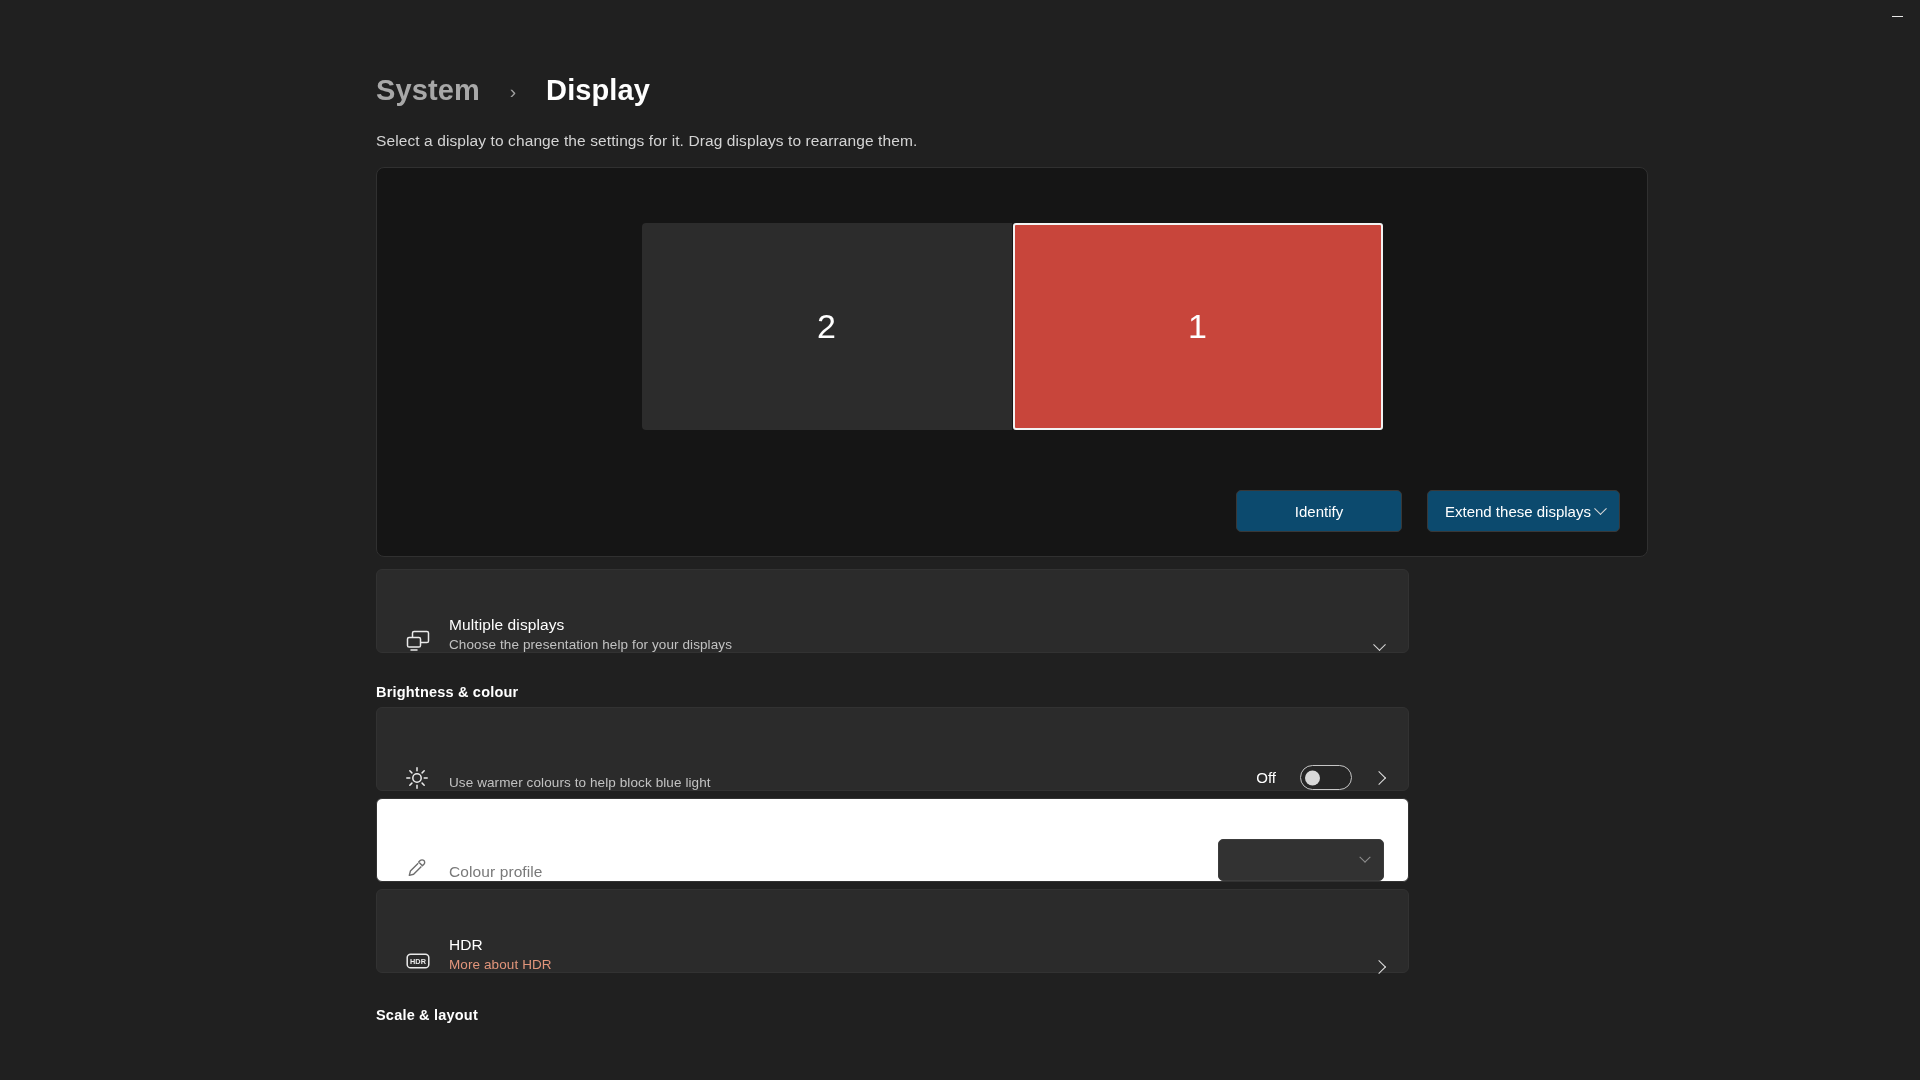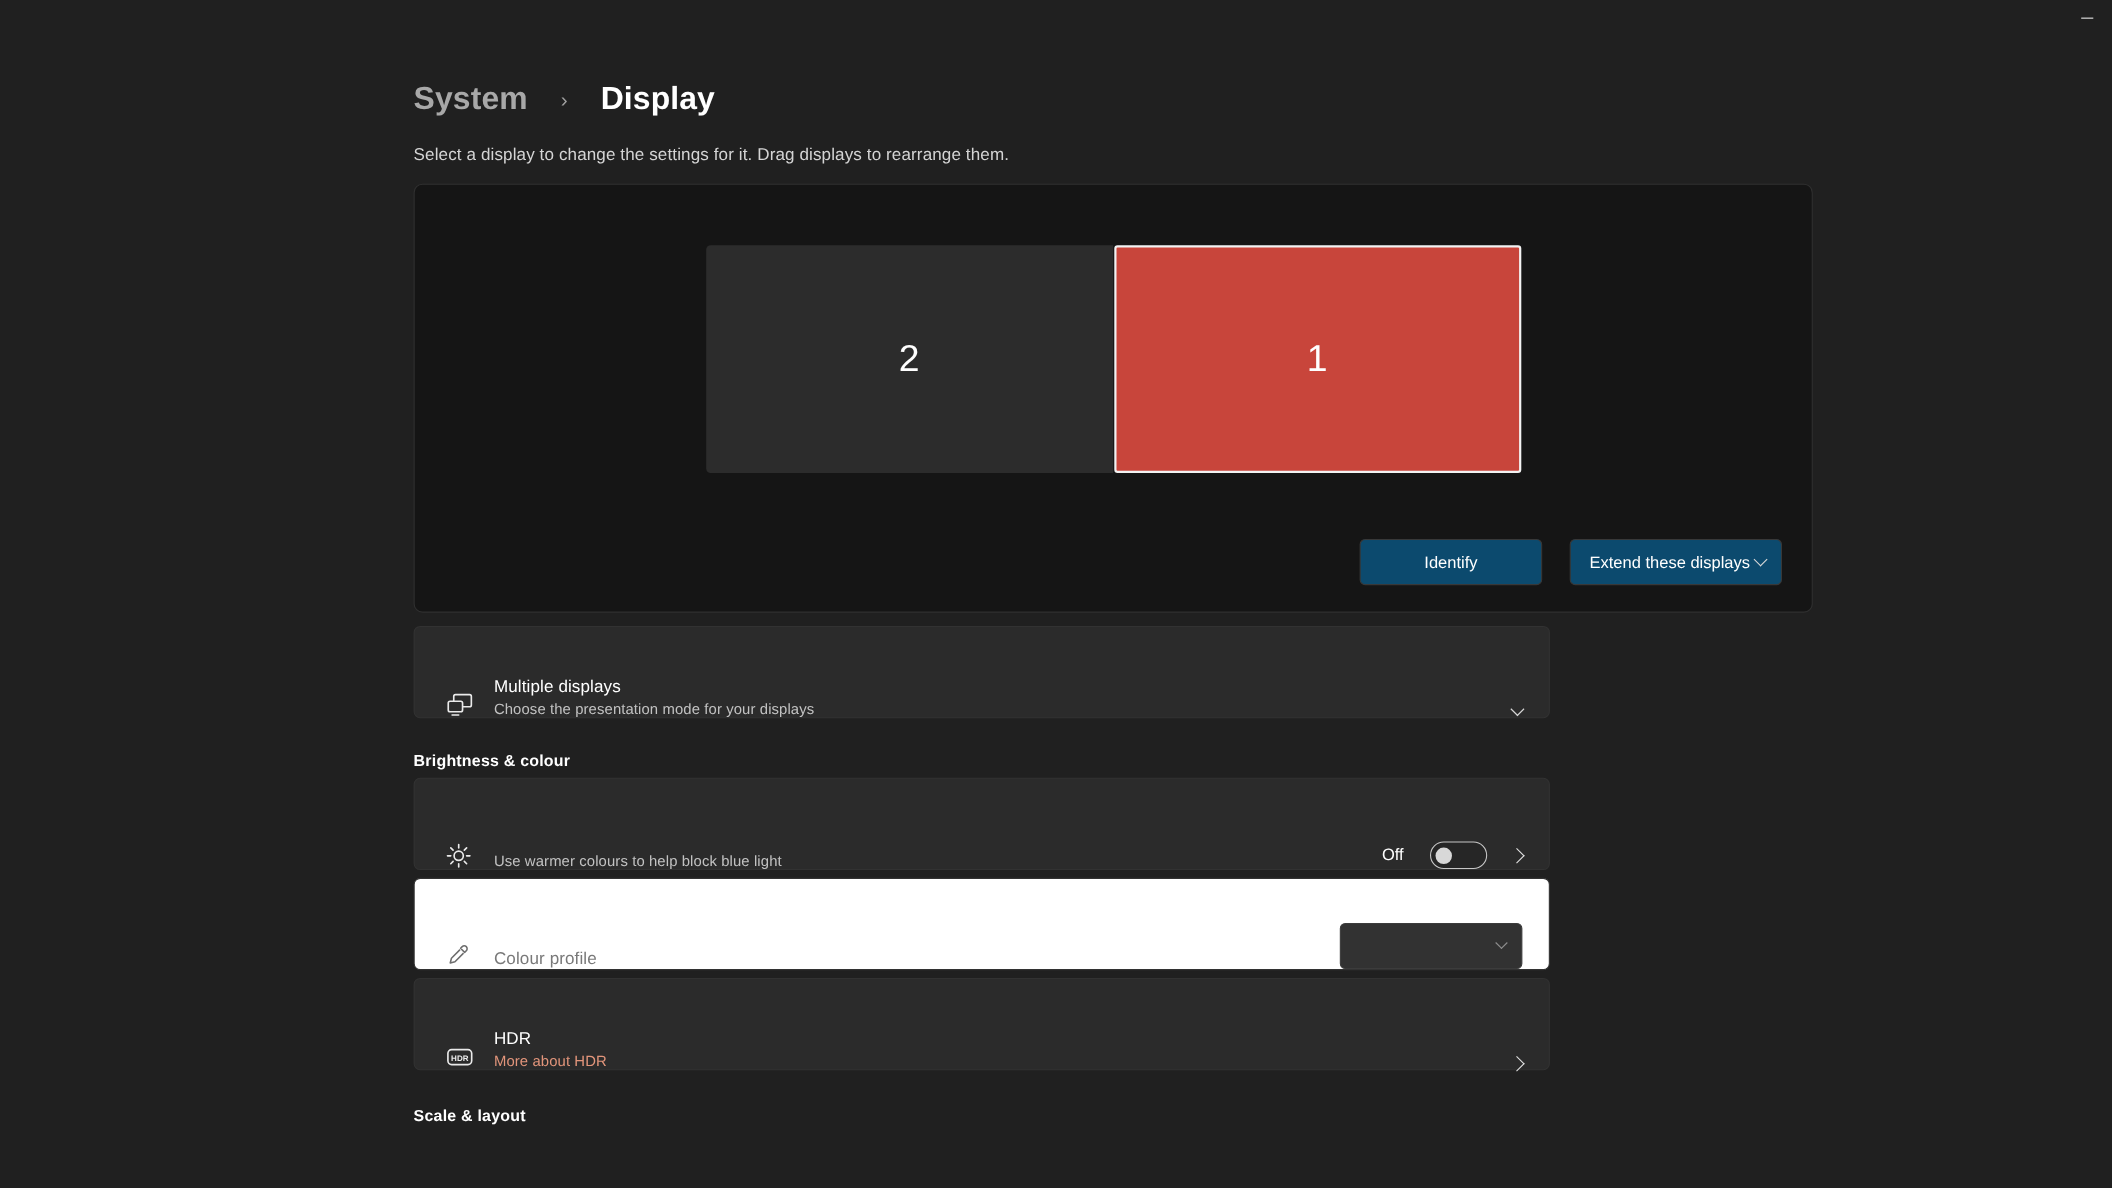--- a/index.html
+++ b/index.html
@@ -306,21 +306,21 @@
   <div class="card first">
     <div class="card-icon">
       <svg width="26" height="22" viewBox="0 0 26 22" fill="none">
         <rect x="7.5" y="1.5" width="16" height="11" rx="1.6" stroke="currentColor" stroke-width="1.5"></rect>
         <rect x="2.5" y="7.5" width="13" height="9.5" rx="1.6" fill="#2b2b2b" stroke="currentColor" stroke-width="1.5"></rect>
         <path d="M6 20h6" stroke="currentColor" stroke-width="1.5" stroke-linecap="round"></path>
       </svg>
     </div>
     <div class="card-text">
       <span class="card-title">Multiple displays</span>
-      <span class="card-sub">Choose the presentation mode for your displays</span>
+      <span class="card-sub">Choose the presentation help for your displays</span>
     </div>
     <div class="card-right">
       <span class="chev"></span>
     </div>
   </div>
 
   <div class="section-head">Brightness &amp; colour</div>
 
   <div class="card">
     <div class="card-icon">

